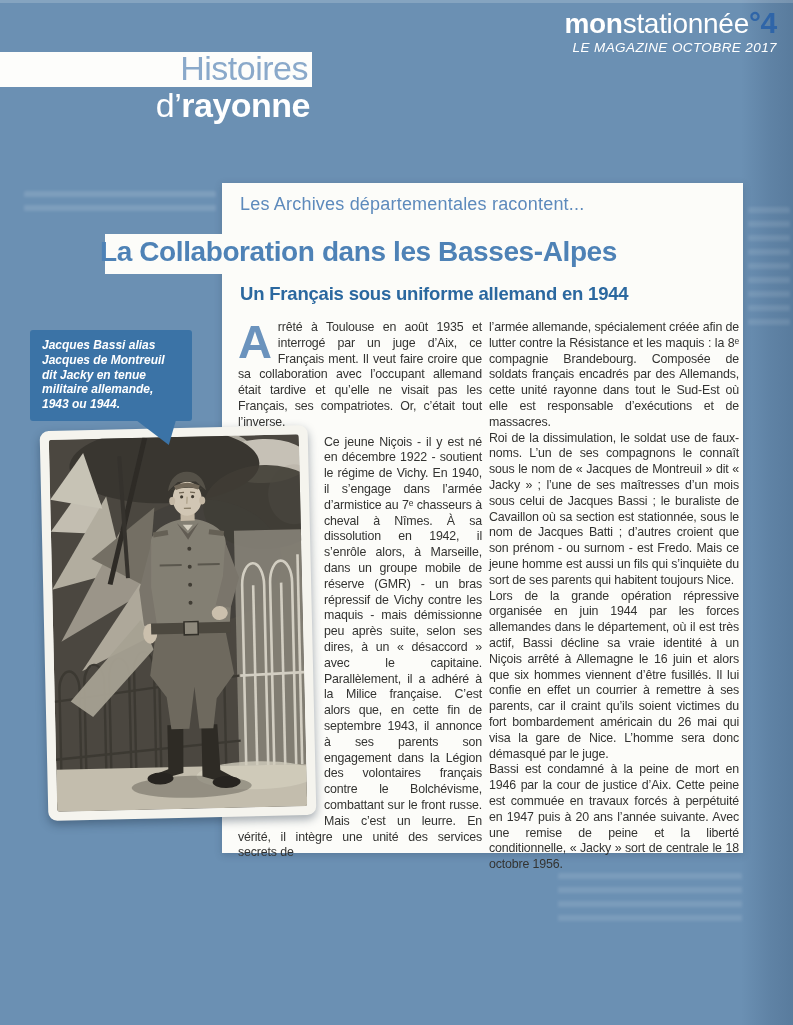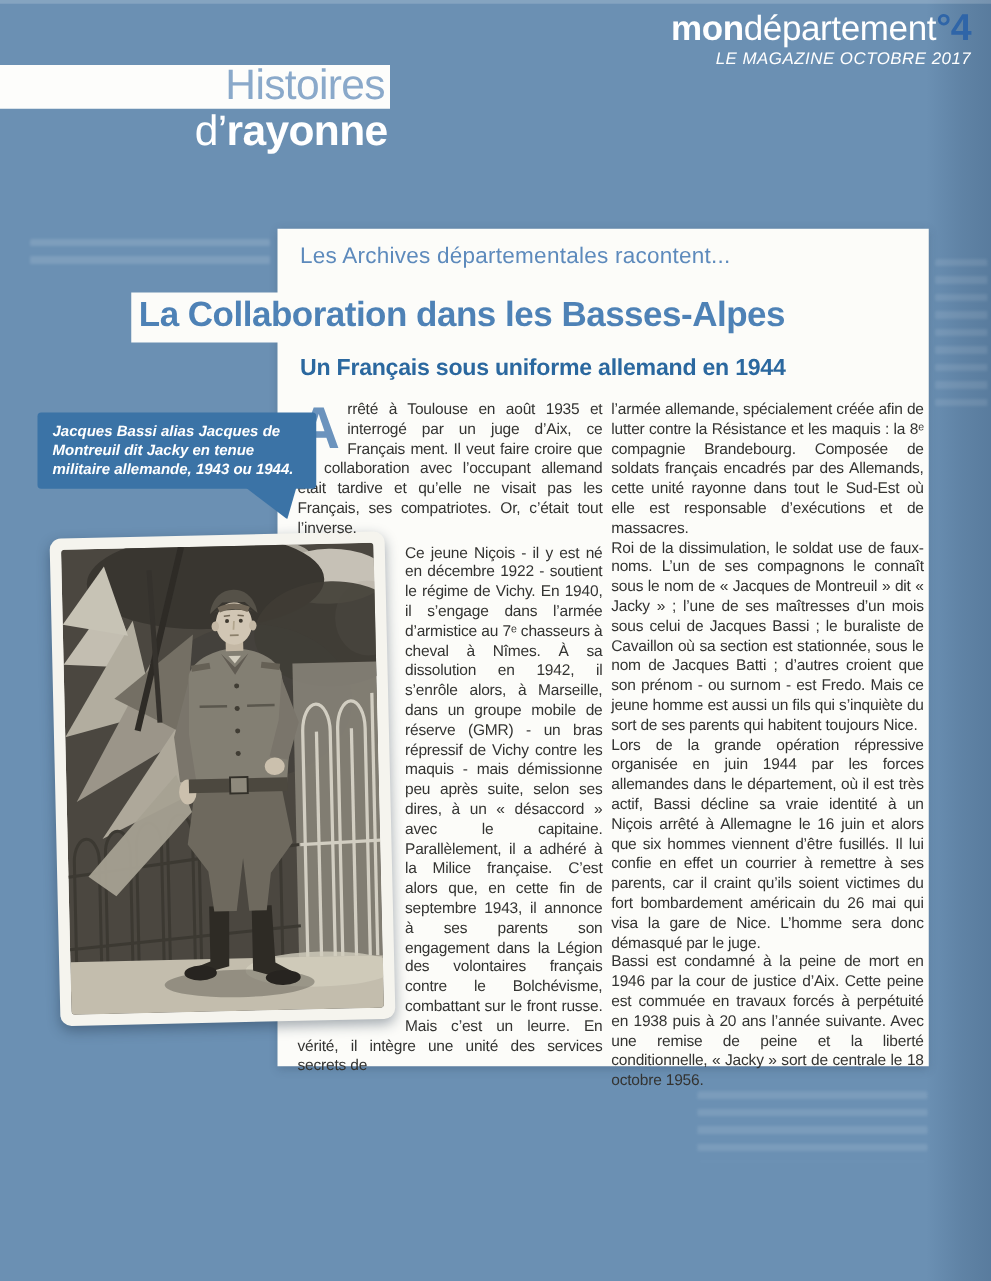--- a/index.html
+++ b/index.html
@@ -40,53 +40,53 @@
   .ghost{position:absolute;filter:blur(1.4px);z-index:1;border-radius:2px;
     background:repeating-linear-gradient(rgba(255,255,255,.13) 0 6px,rgba(255,255,255,0) 6px 14px);}
   .ghost1{left:24px;top:191px;width:192px;height:27px;}
   .ghost2{left:748px;top:207px;width:42px;height:122px;opacity:.8;}
   .ghost3{left:558px;top:873px;width:184px;height:56px;opacity:.85;}
   
   .card{position:absolute;left:222px;top:183px;width:521px;height:670px;background:var(--card-white);
     box-shadow:0 2px 7px rgba(35,55,80,.25);z-index:2;}
   .title-band{position:absolute;left:105px;top:234px;width:130px;height:40px;background:var(--card-white);z-index:3;}
   .kicker{position:absolute;left:240px;top:194px;font-size:18px;color:#5d8abc;letter-spacing:.2px;z-index:4;}
-  .article-title{position:absolute;left:111px;top:236px;font-size:28px;font-weight:700;color:var(--accent-blue);
+  .article-title{position:absolute;left:100px;top:236px;font-size:28px;font-weight:700;color:var(--accent-blue);
     letter-spacing:-.4px;white-space:nowrap;z-index:4;}
   .subtitle{position:absolute;left:240px;top:283px;font-size:18.5px;font-weight:700;color:var(--subtitle-blue);
     letter-spacing:-.2px;white-space:nowrap;z-index:4;}
   
   .col{position:absolute;top:320px;z-index:6;font-size:12.4px;line-height:15.8px;color:var(--body-ink);
     text-align:justify;letter-spacing:-.15px;}
   .col-left{left:238px;width:244px;}
   .col-right{left:489px;width:250px;}
   .col p{margin:0;}
   .p1{margin-bottom:4px !important;}
   .dropcap{float:left;font-size:47px;line-height:39px;font-weight:700;color:#6b93bd;padding-right:6px;padding-top:2px;}
   .photo-spacer{float:left;width:78px;height:390px;margin-right:8px;}
   
-  .caption-bubble{position:absolute;left:30px;top:330px;width:223px;z-index:7;
+  .caption-bubble{position:absolute;left:30px;top:330px;width:162px;z-index:7;
     background:var(--caption-bubble);border-radius:3px;padding:8px 11px 9px 12px;
     color:#fff;font-style:italic;font-weight:700;font-size:12px;line-height:14.8px;letter-spacing:0;}
   .caption-tail{position:absolute;right:16px;bottom:-24px;width:40px;height:25px;background:var(--caption-bubble);
     clip-path:polygon(0 0,100% 0,82% 100%);}
   
   .photo-frame{position:absolute;left:44px;top:428px;width:268px;height:390px;z-index:5;
     background:#f5f4ee;border-radius:9px;padding:9px;transform:rotate(-1.3deg);
     box-shadow:0 4px 10px rgba(25,42,62,.4);}
   .photo-frame svg{display:block;width:250px;height:372px;border-radius:3px;}
 </style>
 </head>
 <body>
 
 <div class="scan-top"></div>
 <div class="page-shade"></div>
 
 <div class="masthead">
-  <div class="brand"><span class="bold">mon</span><span>département</span><span class="issue">°4</span></div>
+  <div class="brand"><span class="bold">mon</span><span>stationnée</span><span class="issue">°4</span></div>
   <div class="tagline">LE MAGAZINE OCTOBRE 2017</div>
 </div>
 
 <div class="section-band"></div>
 <div class="section-line1">Histoires</div>
 <div class="section-line2"><span>d’</span><span class="bold">rayonne</span></div>
 
 <div class="ghost ghost1"></div>
 <div class="ghost ghost2"></div>
 <div class="ghost ghost3"></div>
@@ -99,21 +99,21 @@
 
 <div class="col col-left">
   <p class="p1"><span class="dropcap">A</span><span>rrêté à Toulouse en août 1935 et interrogé par un juge d’Aix, ce Français ment. Il veut faire croire que sa collaboration avec l’occupant allemand était tardive et qu’elle ne visait pas les Français, ses compatriotes. Or, c’était tout l’inverse.</span></p>
   <div class="photo-spacer"></div>
   <p>Ce jeune Niçois - il y est né en décembre 1922 - soutient le régime de Vichy. En 1940, il s’engage dans l’armée d’armistice au 7ᵉ chasseurs à cheval à Nîmes. À sa dissolution en 1942, il s’enrôle alors, à Marseille, dans un groupe mobile de réserve (GMR) - un bras répressif de Vichy contre les maquis - mais démissionne peu après suite, selon ses dires, à un « désaccord » avec le capitaine. Parallèlement, il a adhéré à la Milice française. C’est alors que, en cette fin de septembre 1943, il annonce à ses parents son engagement dans la Légion des volontaires français contre le Bolchévisme, combattant sur le front russe. Mais c’est un leurre. En vérité, il intègre une unité des services secrets de</p>
 </div>
 <div class="col col-right">
   <p>l’armée allemande, spécialement créée afin de lutter contre la Résistance et les maquis : la 8ᵉ compagnie Brandebourg. Composée de soldats français encadrés par des Allemands, cette unité rayonne dans tout le Sud-Est où elle est responsable d’exécutions et de massacres.</p>
   <p>Roi de la dissimulation, le soldat use de faux-noms. L’un de ses compagnons le connaît sous le nom de « Jacques de Montreuil » dit « Jacky » ; l’une de ses maîtresses d’un mois sous celui de Jacques Bassi ; le buraliste de Cavaillon où sa section est stationnée, sous le nom de Jacques Batti ; d’autres croient que son prénom - ou surnom - est Fredo. Mais ce jeune homme est aussi un fils qui s’inquiète du sort de ses parents qui habitent toujours Nice.</p>
   <p>Lors de la grande opération répressive organisée en juin 1944 par les forces allemandes dans le département, où il est très actif, Bassi décline sa vraie identité à un Niçois arrêté à Allemagne le 16 juin et alors que six hommes viennent d’être fusillés. Il lui confie en effet un courrier à remettre à ses parents, car il craint qu’ils soient victimes du fort bombardement américain du 26 mai qui visa la gare de Nice. L’homme sera donc démasqué par le juge.</p>
-  <p>Bassi est condamné à la peine de mort en 1946 par la cour de justice d’Aix. Cette peine est commuée en travaux forcés à perpétuité en 1938 puis à 20 ans l’année suivante. Avec une remise de peine et la liberté conditionnelle, « Jacky » sort de centrale le 18 octobre 1956.</p>
+  <p>Bassi est condamné à la peine de mort en 1946 par la cour de justice d’Aix. Cette peine est commuée en travaux forcés à perpétuité en 1947 puis à 20 ans l’année suivante. Avec une remise de peine et la liberté conditionnelle, « Jacky » sort de centrale le 18 octobre 1956.</p>
 </div>
 
 <div class="caption-bubble">
   <span>Jacques Bassi alias Jacques de Montreuil dit Jacky en tenue militaire allemande, 1943 ou 1944.</span>
   <div class="caption-tail"></div>
 </div>
 
 <div class="photo-frame">
   <svg viewBox="0 0 250 372" preserveAspectRatio="none">
 

